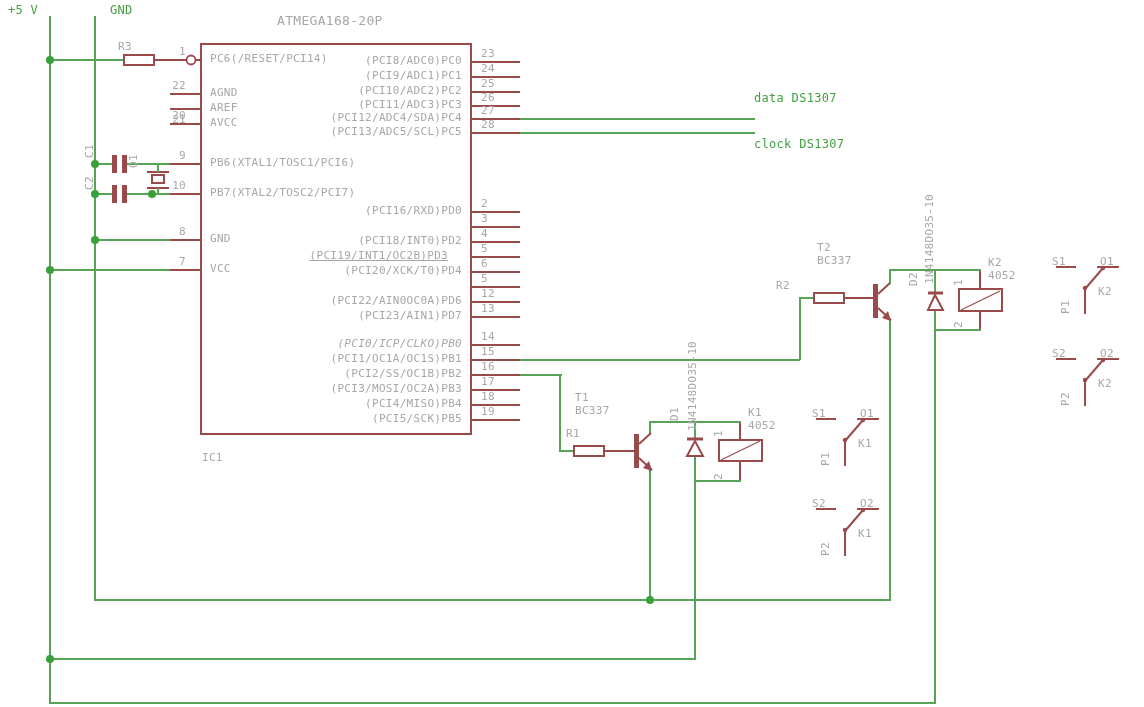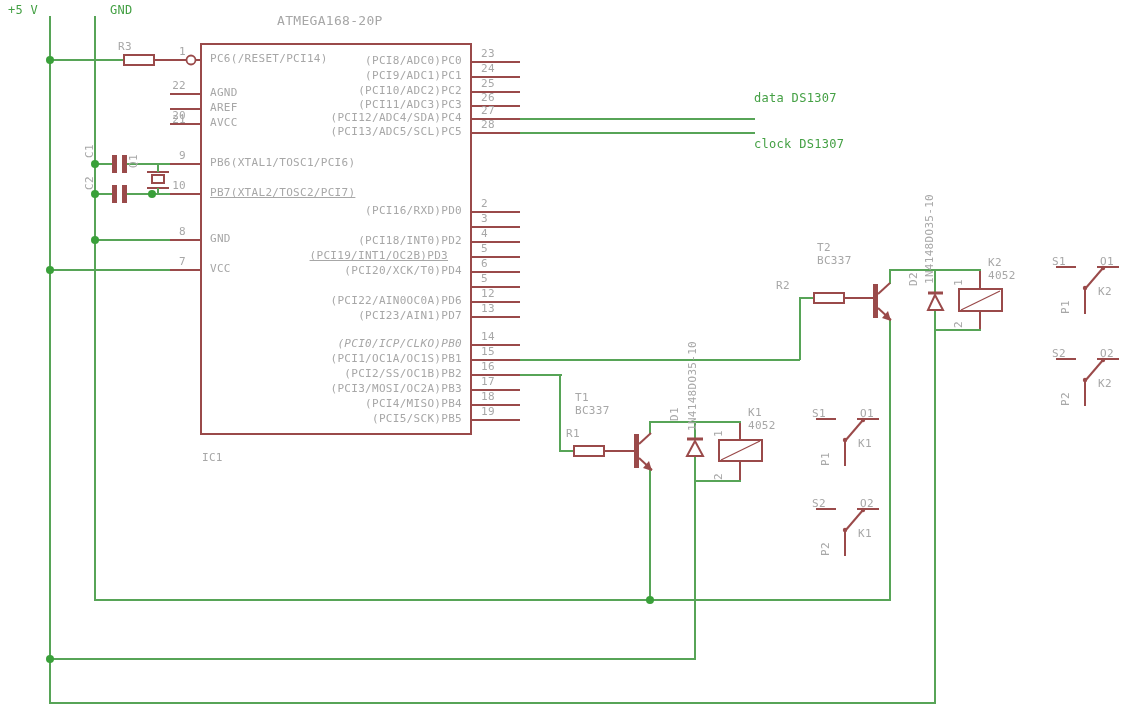--- a/index.html
+++ b/index.html
@@ -244,21 +244,21 @@
     <div class="num rt" style="left: 148px; top: 80px; width: 38px; margin-top: 34px;">21</div>
     <div class="txt" style="left: 210px; top: 101px;">AREF</div>
     <div class="hr" style="left: 170px; top: 123px; width: 30px;"></div>
     <div class="num rt" style="left: 148px; top: 110px; width: 38px;">20</div>
     <div class="txt" style="left: 210px; top: 116px;">AVCC</div>
     <div class="hr" style="left: 170px; top: 163px; width: 30px;"></div>
     <div class="num rt" style="left: 148px; top: 150px; width: 38px;">9</div>
     <div class="txt" style="left: 210px; top: 156px;">PB6(XTAL1/TOSC1/PCI6)</div>
     <div class="hr" style="left: 170px; top: 193px; width: 30px;"></div>
     <div class="num rt" style="left: 148px; top: 180px; width: 38px;">10</div>
-    <div class="txt" style="left: 210px; top: 186px; text-decoration: underline;">PB7(XTAL2/TOSC2/PCI7)</div>
+    <div class="txt" style="left: 210px; top: 186px;">PB7(XTAL2/TOSC2/PCI7)</div>
     <div class="hr" style="left: 170px; top: 239px; width: 30px;"></div>
     <div class="num rt" style="left: 148px; top: 226px; width: 38px;">8</div>
     <div class="txt" style="left: 210px; top: 232px;">GND</div>
     <div class="hr" style="left: 170px; top: 269px; width: 30px;"></div>
     <div class="num rt" style="left: 148px; top: 256px; width: 38px;">7</div>
     <div class="txt" style="left: 210px; top: 262px;">VCC</div>
     <div class="txt" style="left: 812px; top: 407px;">S1</div>
     <div class="txt" style="left: 860px; top: 407px;">O1</div>
     <div class="txt" style="left: 858px; top: 437px;">K1</div>
     <div class="vtext" style="left: 832px; top: 454px;">P1</div>

